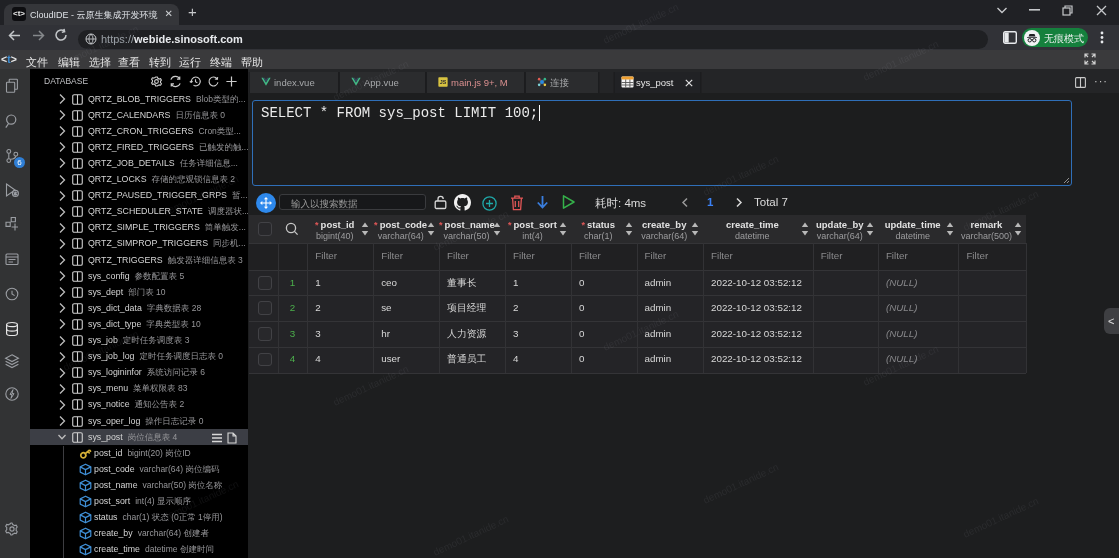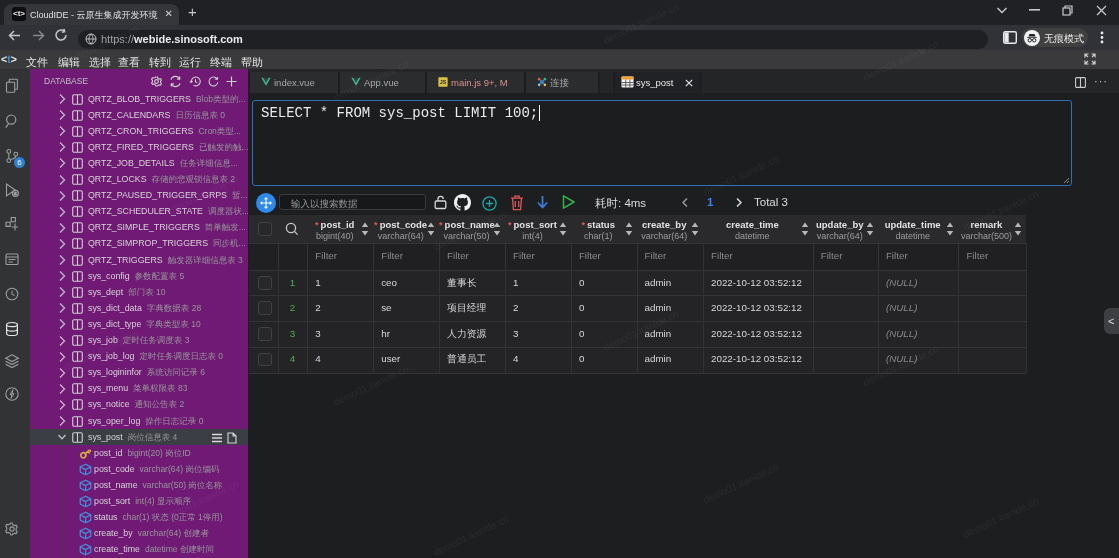--- a/index.html
+++ b/index.html
@@ -11,31 +11,31 @@
 #btab { position:absolute; left:4px; top:4px; width:175px; height:21px; background:#35363a; border-radius:8px 8px 0 0; }
 #btab .fav { position:absolute; left:8px; top:3px; width:14px; height:14px; background:#0d0d10; border-radius:3px; color:#e8e8e8; font-size:8px; text-align:center; line-height:14px; font-weight:bold; }
 #btab .ttl { position:absolute; left:26px; top:5px; font-size:9px; color:#dee1e6; white-space:nowrap; }
 #btab .tx { position:absolute; right:6px; top:4px; font-size:10px; color:#cdd0d3; }
 #newtab { position:absolute; left:188px; top:5px; width:14px; height:14px; color:#c6c8cb; font-size:15px; line-height:14px; }
 #toolbar { position:absolute; left:0; top:25px; width:1119px; height:25px; background:#313237; }
 .navic { position:absolute; top:3px; color:#c3c6c9; }
 #urlpill { position:absolute; left:78px; top:29.5px; width:910px; height:19px; background:#1f2023; border-radius:10px; }
 #urlpill .url { position:absolute; left:23px; top:3.5px; font-size:11px; color:#9aa0a6; white-space:nowrap; }
 #urlpill .url b { color:#e8eaed; font-weight:bold; }
-#incog { position:absolute; left:1022px; top:28px; width:66px; height:19px; background:#404040; border-radius:10px; }
+#incog { position:absolute; left:1022px; top:28px; width:66px; height:19px; background:#15803d; border-radius:10px; }
 #incog .cir { position:absolute; left:2px; top:1.5px; width:16px; height:16px; background:#f1f3f4; border-radius:50%; }
 #incog .txt { position:absolute; left:22px; top:4px; font-size:10px; color:#f1f3f4; }
 #menubar { position:absolute; left:0; top:50px; width:1119px; height:19px; background:#3a3a3c; }
 #menubar .logo { position:absolute; left:1px; top:3px; font-size:10.5px; font-weight:bold; color:#e8e8e8; }
 #menubar .logo i { color:#3d8fd6; font-style:normal; }
 .mitem { position:absolute; top:4.5px; font-size:11px; color:#e4e4e4; }
 
 #main { position:absolute; left:0; top:69px; width:1119px; height:489px; }
 #actbar { position:absolute; left:0; top:0; width:30px; height:489px; background:#323334; }
-#sidebar { position:absolute; left:30px; top:0; width:218px; height:489px; background:#701a75; overflow:hidden; }
+#sidebar { position:absolute; left:30px; top:0; width:218px; height:489px; background:#000000; overflow:hidden; }
 #editor { position:absolute; left:248px; top:0; width:871px; height:489px; background:#1d1e1f; }
 .aicon { position:absolute; left:4px; width:16px; height:16px; color:#9b9ea3; }
 
 #sbhead { position:absolute; left:0; top:0; width:218px; height:21px; }
 #sbhead .t { position:absolute; left:14px; top:7px; font-size:8.5px; color:#c0c1c4; }
 .shic { position:absolute; top:6px; width:13px; height:13px; color:#cccccc; }
 .trow { position:absolute; left:0; width:218px; height:16.1px; white-space:nowrap; overflow:hidden; font-size:8.8px; }
 .trow .chev { position:absolute; left:27px; top:1px; width:10px; height:14px; color:#bdbdbd; }
 .trow .tic { position:absolute; left:42px; top:2.5px; width:11px; height:11px; color:#d0d0d0; }
 .trow .nm { position:absolute; left:58px; top:2.5px; color:#d5d5d5; }
@@ -597,21 +597,21 @@
             <path d="M2.5 1.8 L13 8 L2.5 14.2 Z" stroke="#35b14a" stroke-width="1.5" fill="none" stroke-linejoin="round"></path>
           </svg>
 <div class="qtxt" style="left:347px">耗时: 4ms</div>
 <svg class="qic" style="left:433px;top:11px" width="8" height="11" viewBox="0 0 8 11">
             <path d="M6 1.5 L2 5.5 L6 9.5" stroke="#9a9a9a" stroke-width="1.5" fill="none"></path>
           </svg>
 <div class="qtxt" style="left:459px;color:#3b82f6;font-weight:bold">1</div>
 <svg class="qic" style="left:487px;top:11px" width="8" height="11" viewBox="0 0 8 11">
             <path d="M2 1.5 L6 5.5 L2 9.5" stroke="#d8d8d8" stroke-width="1.5" fill="none"></path>
           </svg>
-<div class="qtxt" style="left:506px">Total 3</div>
+<div class="qtxt" style="left:506px">Total 7</div>
         </div>
       <div id="grid">
           <div style="position:absolute;left:0;top:0;width:776.5px;height:27.5px;background:#2a2a2c"></div>
 <div class="cbx" style="left:9px;top:7px"></div>
 <svg style="position:absolute;left:36px;top:7px" width="14" height="14" viewBox="0 0 14 14">
             <circle cx="6" cy="6" r="4.6" stroke="#c8c8c8" stroke-width="1.3" fill="none"></circle>
             <path d="M9.4 9.4 L12.6 12.6" stroke="#c8c8c8" stroke-width="1.3"></path>
           </svg>
 <div class="hcell" style="left:58.3px;width:54.9px">
             <div class="hname"><span class="req">*</span>post_id</div>

